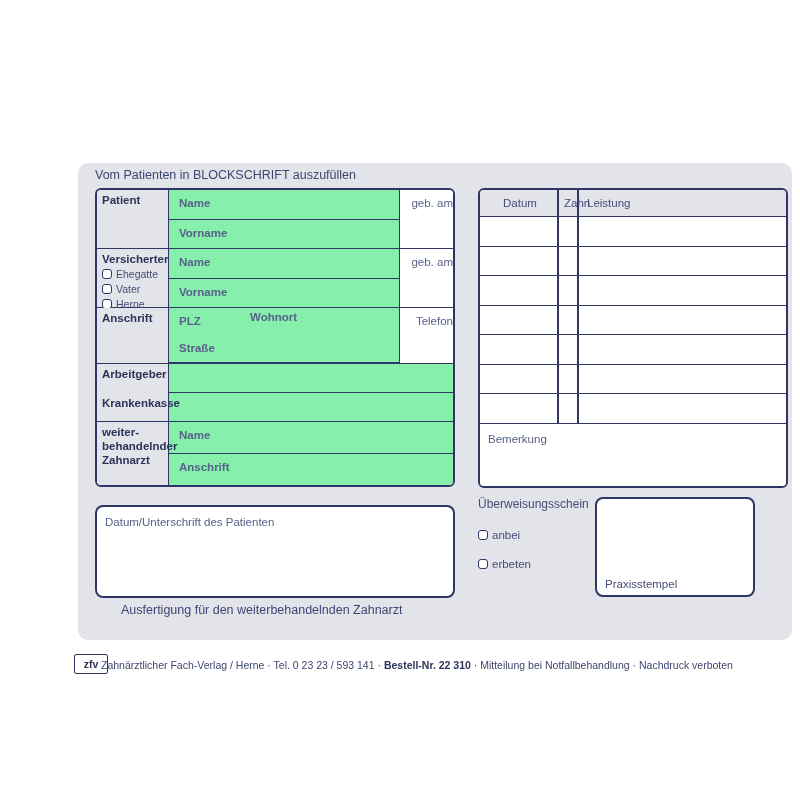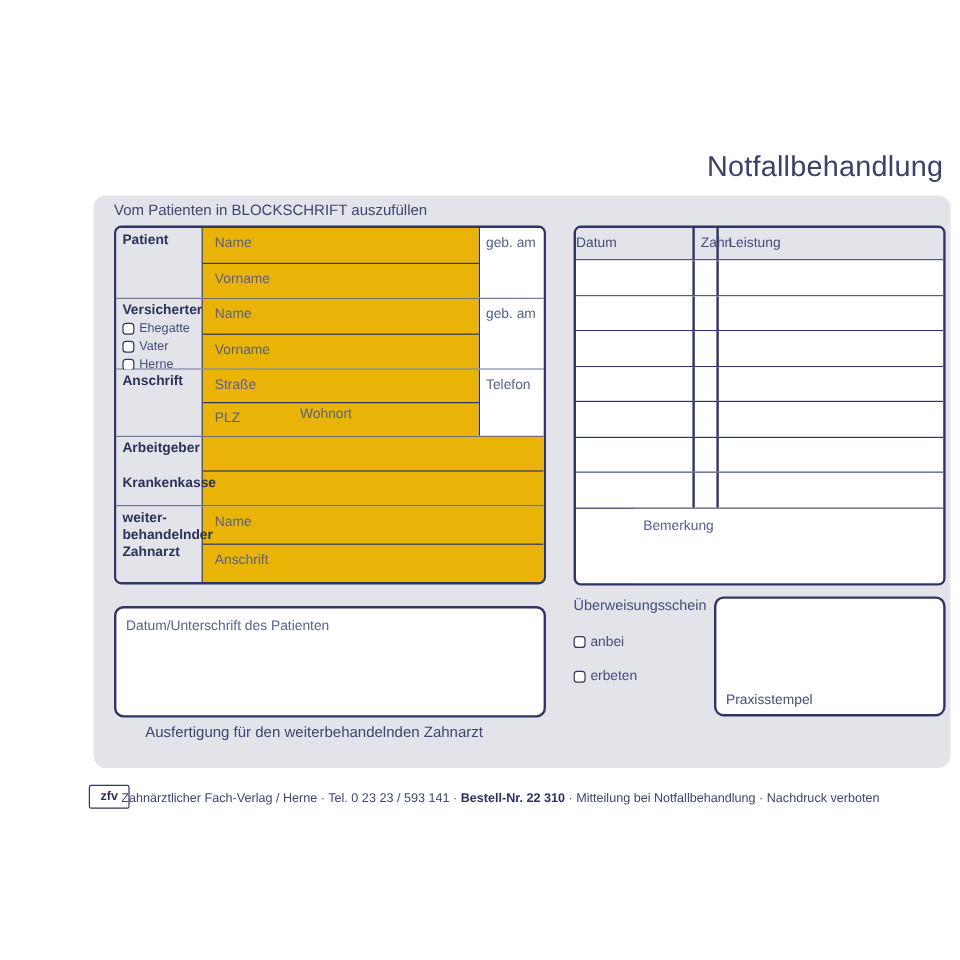--- a/index.html
+++ b/index.html
@@ -19,66 +19,65 @@
   .panel{position:absolute;left:78px;top:163px;width:714px;height:477px;background:var(--panel);border-radius:10px;}
 
   .instruction{position:absolute;left:17px;top:5px;font-size:12.5px;color:var(--text);}
 
   
   .lt{position:absolute;left:17px;top:25px;width:360px;height:299px;border:2px solid var(--line);border-radius:6px;overflow:hidden;display:flex;flex-direction:column;background:#fff;}
   .lt-block{display:flex;border-bottom:1.5px solid var(--line);flex:none;}
   .lt-block:last-child{border-bottom:none;flex:1;}
   .lt-label{width:72px;flex:none;background:var(--panel);border-right:1.5px solid var(--line);padding:3px 2px 0 5px;position:relative;}
   .lt-label b{font-size:11.5px;color:var(--bold);display:block;line-height:14px;}
-  .lt-fields{flex:1;display:flex;flex-direction:column;background:#eab308;min-width:0;}
+  .lt-fields{flex:1;display:flex;flex-direction:column;background:#86efac;min-width:0;font-weight:bold;}
   .lt-field{flex:1;padding:3px 0 0 10px;position:relative;}
   .lt-field.with-div{border-bottom:1.5px solid var(--line);}
-  .lt-side{width:54px;flex:none;border-left:1.5px solid var(--line);background:#fff;padding:3px 0 0 5px;}
+  .lt-side{width:54px;flex:none;border-left:1.5px solid var(--line);background:#fff;padding:3px 0 0 5px;text-align:right;}
   .hint{font-size:11.5px;color:var(--hint);}
   .wohnort{position:absolute;left:81px;top:3px;}
   .ak-label-2{position:absolute;left:5px;top:32px;}
 
   .cb{display:flex;align-items:center;gap:4px;height:15px;}
   .cb-box{width:10px;height:10px;flex:none;background:#fff;border:1.3px solid var(--line);border-radius:3px;}
   .cb-label{font-size:10.5px;color:#454d78;white-space:nowrap;}
 
   
   .rt{position:absolute;left:400px;top:25px;width:310px;height:300px;border:2px solid var(--line);border-radius:6px;overflow:hidden;display:flex;flex-direction:column;background:#fff;}
   .rt-header{height:27px;flex:none;display:flex;border-bottom:1.5px solid var(--line);background:var(--panel);}
   .rt-header > div{font-size:11.5px;color:#454d78;padding-top:7px;}
-  .rt-c1{width:99px;flex:none;border-right:2px solid var(--line);padding-left:0;}
+  .rt-c1{width:79px;flex:none;border-right:2px solid var(--line);padding-left:23px;}
   .rt-c2{width:20px;flex:none;border-right:2px solid var(--line);padding-left:5px;}
   .rt-c3{flex:1;padding-left:8px;}
   .rt-row{height:29.5px;flex:none;display:flex;border-bottom:1.5px solid var(--line);background:#fff;}
   .rt-row > div{height:100%;}
-  .rt-bemerkung{flex:1;background:#fff;padding:5px 8px;margin-left:48px;}
+  .rt-bemerkung{flex:1;background:#fff;padding:5px 8px;}
 
   
   .sign-box{position:absolute;left:17px;top:342px;width:360px;height:93px;background:#fff;border:2px solid var(--line);border-radius:8px;padding:5px 8px;}
   .copy-note{position:absolute;left:17px;top:440px;font-size:12.5px;color:var(--text);margin-left:26px;}
 
   .referral-label{position:absolute;left:400px;top:334px;font-size:12px;color:#454d78;}
   .referral-cb1{position:absolute;left:400px;top:364px;}
   .referral-cb2{position:absolute;left:400px;top:393px;}
   .referral-cb1 .cb-label,.referral-cb2 .cb-label{font-size:11.5px;}
 
-  .stamp-box{position:absolute;left:517px;top:334px;width:193px;height:100px;background:#fff;border:2px solid var(--line);border-radius:8px;}
+  .stamp-box{position:absolute;left:517px;top:334px;width:160px;height:100px;background:#fff;border:2px solid var(--line);border-radius:8px;}
   .stamp-label{position:absolute;left:8px;bottom:5px;font-size:11.5px;color:#454d78;}
 
   
   .footer-logo{position:absolute;left:74px;top:654px;width:34px;height:20px;border:1.8px solid var(--line);border-radius:2px;display:flex;align-items:center;justify-content:center;font-size:10.5px;font-weight:700;color:var(--bold);background:#fff;}
   .footer-text{position:absolute;left:101px;top:659px;font-size:10.5px;color:#3f466f;white-space:nowrap;}
   .footer-text b{color:var(--bold);text-align:right;}
 </style>
 </head>
 <body>
 
 <div class="page">
 
-  <div class="title">Notfallbehandlung</div>
 
   <div class="panel">
 
     <div class="instruction">Vom Patienten in BLOCKSCHRIFT auszufüllen</div>
 
     <div class="lt">
 
       <div class="lt-block" style="height:59px">
         <div class="lt-label">
           <b>Patient</b>
@@ -123,26 +122,26 @@
         <div class="lt-side">
           <span class="hint">geb. am</span>
         </div>
       </div>
 
       <div class="lt-block" style="height:56px">
         <div class="lt-label">
           <b>Anschrift</b>
         </div>
         <div class="lt-fields">
-          <div class="lt-field with-div">
-            <span class="hint">Straße</span>
-          </div>
           <div class="lt-field">
             <span class="hint">PLZ</span>
             <span class="hint wohnort">Wohnort</span>
+          </div>
+          <div class="lt-field with-div">
+            <span class="hint">Straße</span>
           </div>
         </div>
         <div class="lt-side">
           <span class="hint">Telefon</span>
         </div>
       </div>
 
       <div class="lt-block" style="height:58px">
         <div class="lt-label">
           <b>Arbeitgeber</b>

